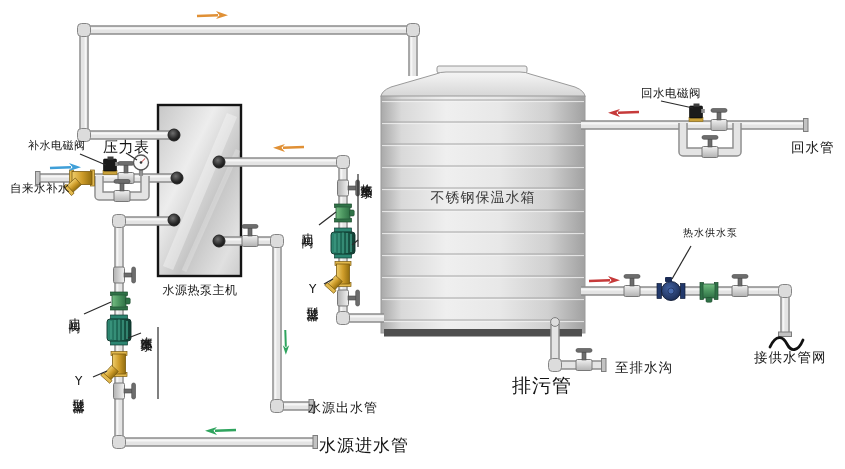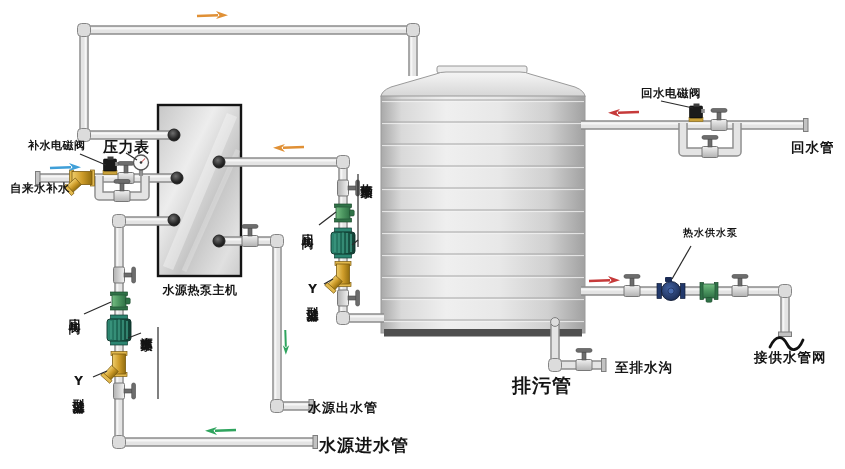--- a/index.html
+++ b/index.html
@@ -1,19 +1,19 @@
 <!DOCTYPE html>
 <html><head>
 <meta charset="utf-8">
 <style>
   html,body{margin:0;padding:0;background:#fff;}
   .stage{position:relative;width:845px;height:469px;background:#ffffff;overflow:hidden;
          font-family:"DejaVu Sans","Liberation Sans",sans-serif;}
   .stage svg{position:absolute;left:0;top:0;}
-  .lbl{position:absolute;color:#141414;font-weight:bold;font-size:13px;line-height:1.05;
+  .lbl{position:absolute;color:#141414;font-weight:normal;font-size:13px;line-height:1.05;
        white-space:nowrap;letter-spacing:1px;}
   .lbl.v{writing-mode:vertical-rl;text-orientation:upright;letter-spacing:2px;white-space:normal;}
   .po{fill:none;stroke:#8d8d8d;stroke-width:9.5;stroke-linejoin:round;stroke-linecap:butt;}
   .pi{fill:none;stroke:#e4e4e4;stroke-width:6.6;stroke-linejoin:round;stroke-linecap:butt;}
   .ph{fill:none;stroke:#f7f7f7;stroke-width:1.8;stroke-linejoin:round;opacity:.9;}
   .eb{fill:#dcdcdc;stroke:#858585;stroke-width:1;}
   .cap{fill:#c2c2c2;stroke:#7d7d7d;stroke-width:1;}
   .ptr{stroke:#2a2a2a;stroke-width:1.2;fill:none;}
 </style>
 </head>
@@ -295,20 +295,21 @@
   <div class="lbl" style="left:28px;top:140px;font-size:11px;letter-spacing:0.5px">补水电磁阀</div>
   <div class="lbl" style="left:103px;top:140px;font-size:15px;letter-spacing:0.5px">压力表</div>
   <div class="lbl" style="left:10px;top:182px;font-size:11.5px;letter-spacing:0.5px">自来水补水</div>
   <div class="lbl" style="left:158px;top:284px;width:84px;text-align:center;font-size:12px;letter-spacing:0.5px">水源热泵主机</div>
   <div class="lbl v" style="left:68px;top:308px;font-size:12px">止回阀</div>
   <div class="lbl v" style="left:140px;top:327px;font-size:12px;letter-spacing:1px">水源循环泵</div>
   <div class="lbl v" style="left:72px;top:374px;font-size:12px;letter-spacing:1px">Y型过滤器</div>
   <div class="lbl v" style="left:301px;top:223px;font-size:12px">止回阀</div>
   <div class="lbl v" style="left:360px;top:174px;font-size:12px;letter-spacing:1px">热水循环泵</div>
   <div class="lbl v" style="left:306px;top:282px;font-size:12px;letter-spacing:1px">Y型过滤器</div>
+  <div class="lbl" style="left:381px;top:190px;width:204px;text-align:center;font-size:14px;color:#3a3a3a">不锈钢保温水箱</div>
   <div class="lbl" style="left:641px;top:87px;font-size:11.5px;letter-spacing:0.5px">回水电磁阀</div>
   <div class="lbl" style="left:791px;top:140px;font-size:13.5px">回水管</div>
   <div class="lbl" style="left:683px;top:228px;font-size:10px">热水供水泵</div>
   <div class="lbl" style="left:754px;top:350px;font-size:13.5px">接供水管网</div>
   <div class="lbl" style="left:615px;top:360px;font-size:13.5px">至排水沟</div>
   <div class="lbl" style="left:512px;top:376px;font-size:19px">排污管</div>
   <div class="lbl" style="left:308px;top:401px;font-size:13px">水源出水管</div>
   <div class="lbl" style="left:319px;top:437px;font-size:17px">水源进水管</div>
 </div>
 

